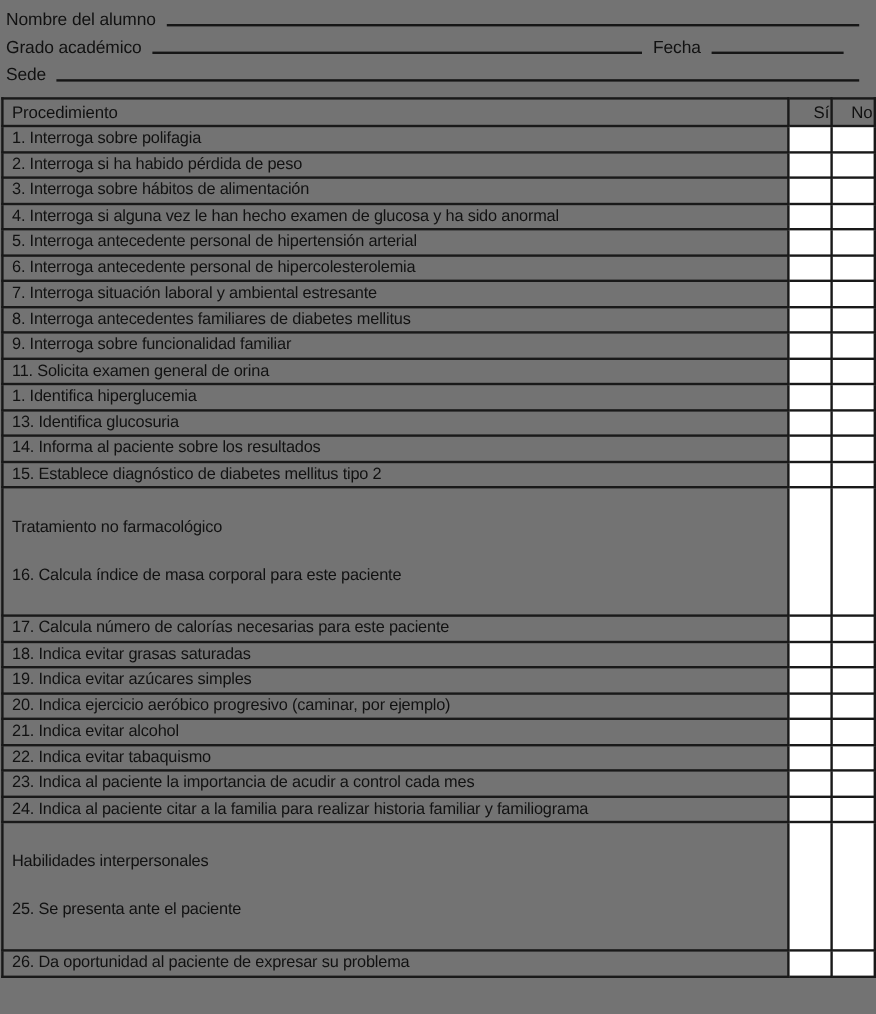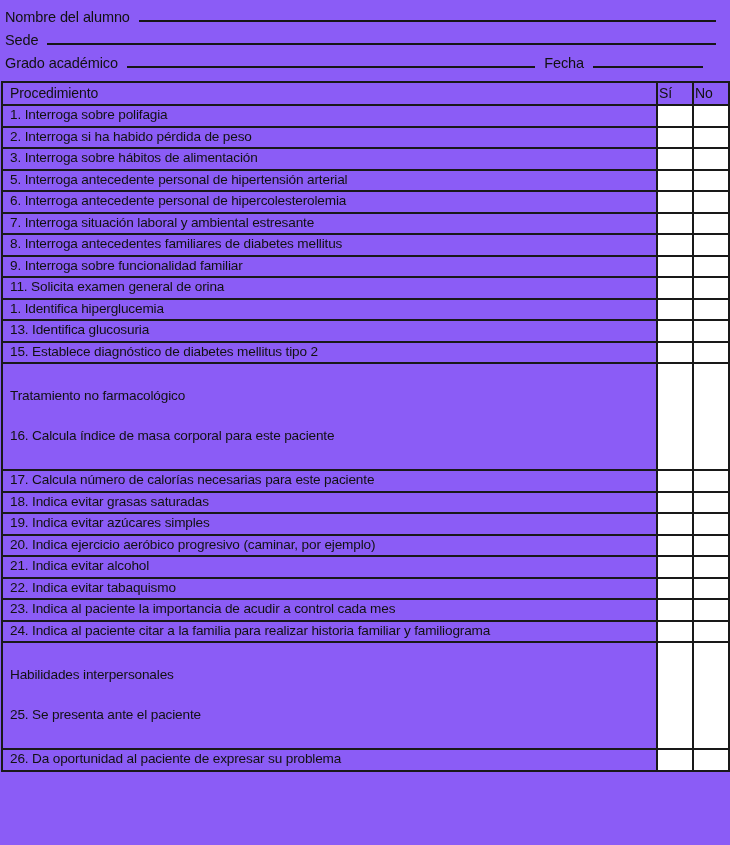--- a/index.html
+++ b/index.html
@@ -5,21 +5,21 @@
   * { box-sizing: border-box; margin: 0; padding: 0; }
   html, body { background: #ffffff; }
   body {
     width: 730px;
     height: 845px;
     overflow: hidden;
     font-family: "Liberation Sans", "DejaVu Sans", sans-serif;
     color: #111111;
     -webkit-font-smoothing: antialiased;
   }
-  .page { width: 730px; height: 845px; background: #8b5cf6; }
+  .page { width: 730px; height: 845px; background: #737373; }
 
   
   .form-header { padding: 3px 0 0 5px; }
   .field-line {
     display: flex;
     align-items: flex-end;
     height: 23px;
     font-size: 14.5px;
     letter-spacing: -0.1px;
   }
@@ -48,21 +48,21 @@
     font-weight: normal;
     text-align: left;
     font-size: 14px;
     line-height: 16px;
     padding: 2px 4px 3px 7px;
     letter-spacing: -0.1px;
     margin-left: 32px;
   }
   th.chk-h {
     font-weight: normal;
-    text-align: left;
+    text-align: right;
     font-size: 14px;
     line-height: 16px;
     padding: 2px 1px 3px;
     letter-spacing: -0.1px;
   }
   col.c-proc { width: 655px; }
   col.c-chk  { width: 36px; }
   td.proc {
     font-size: 13.6px;
     line-height: 16.5px;
@@ -79,28 +79,28 @@
 <body>
 
 <div class="page">
 
   <div class="form-header">
     <div class="field-line">
       <span class="field-label">Nombre del alumno</span>
       <span class="rule"></span>
     </div>
     <div class="field-line">
-      <span class="field-label">Sede</span>
-      <span class="rule"></span>
-    </div>
-    <div class="field-line">
       <span class="field-label">Grado académico</span>
       <span class="rule mid"></span>
       <span class="field-label">Fecha</span>
       <span class="rule fecha-rule"></span>
+    </div>
+    <div class="field-line">
+      <span class="field-label">Sede</span>
+      <span class="rule"></span>
     </div>
   </div>
 
   <div class="tbl-wrap">
     <table class="checklist">
       <colgroup>
           <col class="c-proc">
           <col class="c-chk">
           <col class="c-chk">
         </colgroup>
@@ -121,20 +121,25 @@
           <td class="proc">2. Interroga si ha habido pérdida de peso</td>
           <td class="chk"></td>
           <td class="chk"></td>
         </tr>
         <tr>
           <td class="proc">3. Interroga sobre hábitos de alimentación</td>
           <td class="chk"></td>
           <td class="chk"></td>
         </tr>
         <tr>
+          <td class="proc">4. Interroga si alguna vez le han hecho examen de glucosa y ha sido anormal</td>
+          <td class="chk"></td>
+          <td class="chk"></td>
+        </tr>
+        <tr>
           <td class="proc">5. Interroga antecedente personal de hipertensión arterial</td>
           <td class="chk"></td>
           <td class="chk"></td>
         </tr>
         <tr>
           <td class="proc">6. Interroga antecedente personal de hipercolesterolemia</td>
           <td class="chk"></td>
           <td class="chk"></td>
         </tr>
         <tr>
@@ -157,20 +162,25 @@
           <td class="chk"></td>
           <td class="chk"></td>
         </tr>
         <tr>
           <td class="proc">1. Identifica hiperglucemia</td>
           <td class="chk"></td>
           <td class="chk"></td>
         </tr>
         <tr>
           <td class="proc">13. Identifica glucosuria</td>
+          <td class="chk"></td>
+          <td class="chk"></td>
+        </tr>
+        <tr>
+          <td class="proc">14. Informa al paciente sobre los resultados</td>
           <td class="chk"></td>
           <td class="chk"></td>
         </tr>
         <tr>
           <td class="proc">15. Establece diagnóstico de diabetes mellitus tipo 2</td>
           <td class="chk"></td>
           <td class="chk"></td>
         </tr>
         <tr class="sect-row">
           <td class="proc">

